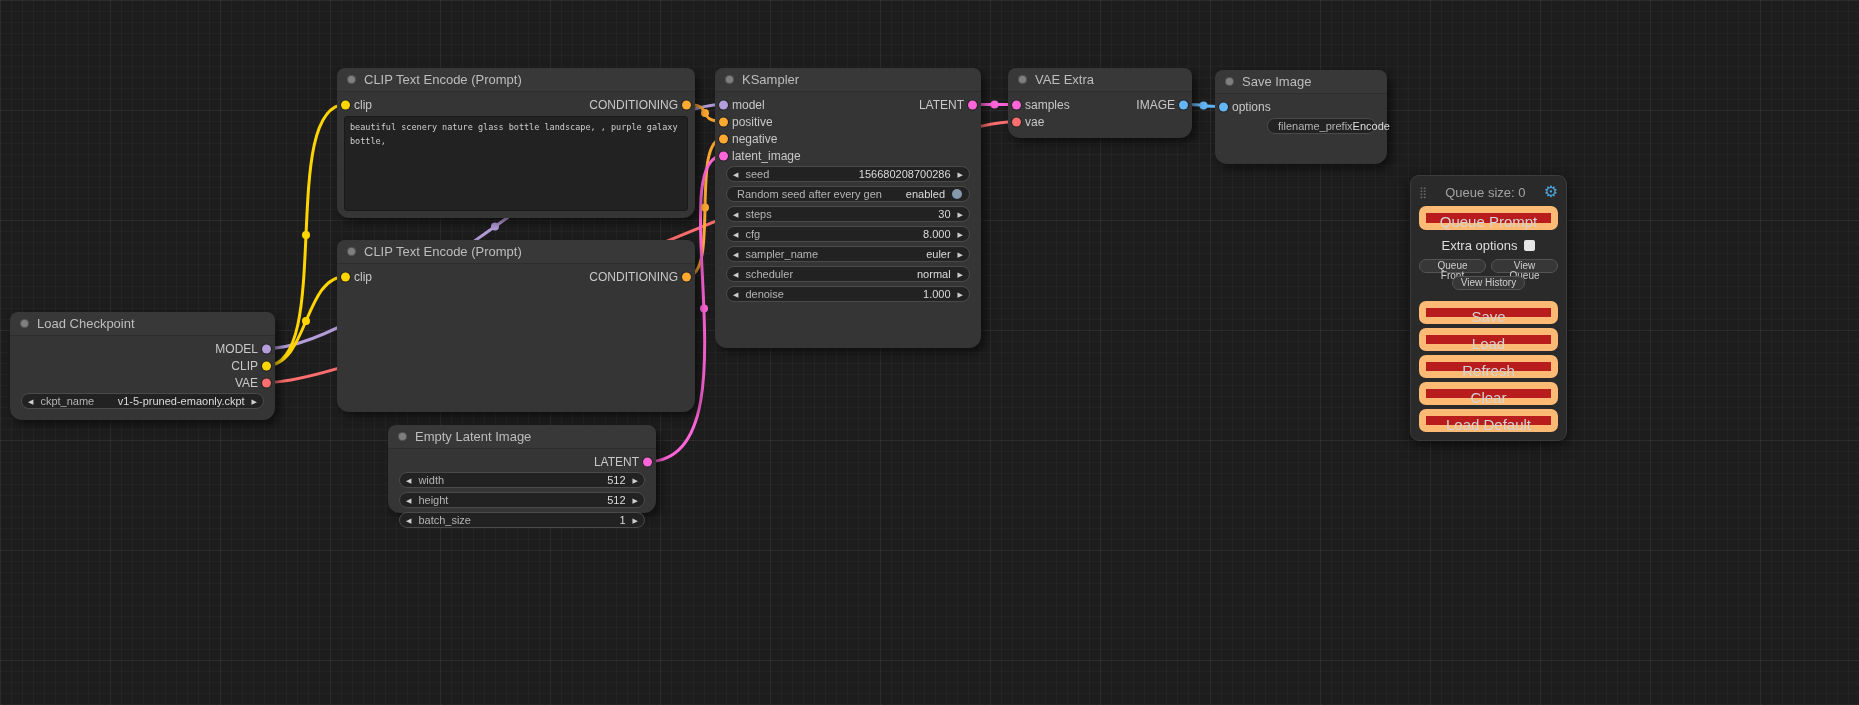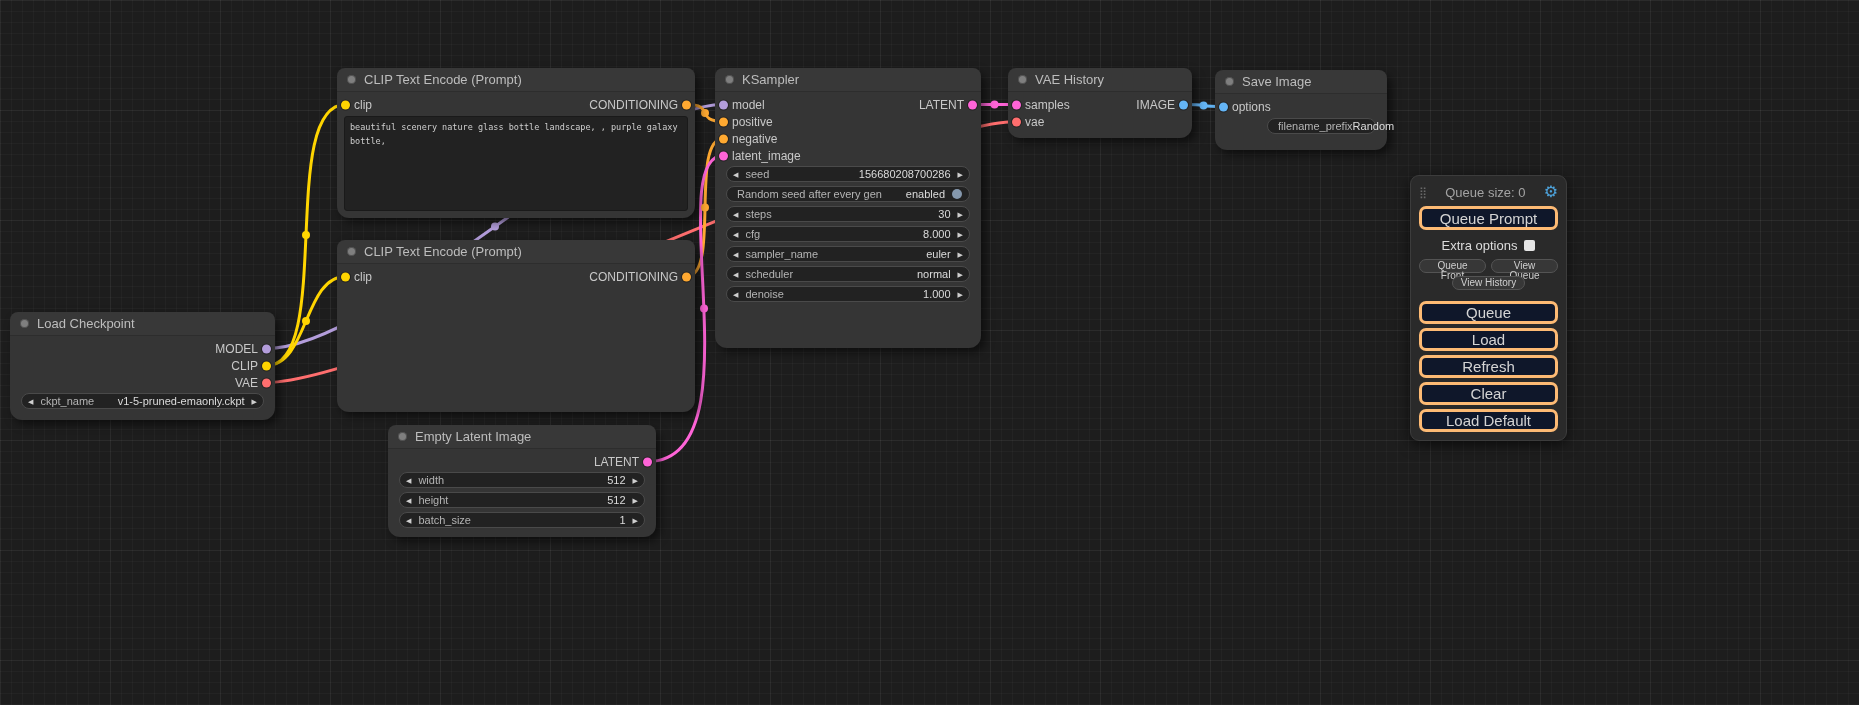--- a/index.html
+++ b/index.html
@@ -81,21 +81,21 @@
     position:absolute; z-index:3; left:1410px; top:175px; width:157px;
     background:#2a2a2a; border:1px solid #3c3c3c; border-radius:9px;
     padding:6px 8px 8px; box-shadow:0 4px 14px rgba(0,0,0,0.6);
   }
   .menu-header { display:flex; align-items:center; height:20px; margin-bottom:4px; }
   .drag-handle { color:#6a6a6a; font-size:11px; cursor:grab; }
   .queue-size { flex:1; text-align:center; color:#a3a3a3; font-size:13px; }
   .gear { color:#4da3dc; font-size:16px; line-height:1; cursor:pointer; }
   .btn-big {
     display:block; width:100%; height:23px; margin-top:4px;
-    background:#0f172a; border:3px solid #fdba74; border-radius:7px;
+    background:#b91c1c; border:7px solid #fdba74; border-radius:7px;
     color:#d4d4d4; font-size:15px; font-family:"Liberation Sans", sans-serif; cursor:pointer;
   }
   .btn-queue { height:24px; margin-top:0; margin-bottom:8px; }
   .sep-top { margin-top:11px; }
   .extra-row { display:flex; align-items:center; justify-content:center; gap:7px; margin-bottom:6px; font-size:13px; color:#dddddd; }
   .checkbox { width:11px; height:11px; background:#e6e6e6; border-radius:2px; display:inline-block; cursor:pointer; }
   .small-row { display:flex; gap:5px; justify-content:center; margin-bottom:3px; }
   .btn-small {
     background:#373737; border:1px solid #545454; border-radius:10px;
     color:#cfcfcf; font-size:10px; font-family:"Liberation Sans", sans-serif;
@@ -182,21 +182,21 @@
     <div class="slots">
       <div class="slot-row">
         <span class="port in p-clip"></span>
         <span class="s-label">clip</span>
         <span class="s-label s-out">CONDITIONING</span>
         <span class="port out p-cond"></span>
       </div>
     </div>
   </div>
 
-  <div class="node" style="left:388px; top:425px; width:268px; height:112px;">
+  <div class="node" style="left:388px; top:425px; width:268px; height:88px;">
     <div class="node-title">
       <span class="title-dot"></span>
       <span>Empty Latent Image</span>
     </div>
     <div class="slots">
       <div class="slot-row">
         <span class="s-label s-out">LATENT</span>
         <span class="port out p-latent"></span>
       </div>
     </div>
@@ -288,51 +288,51 @@
         <span class="w-label">denoise</span>
         <span class="w-value">1.000</span>
         <span class="arrow">▶</span>
       </div>
     </div>
   </div>
 
   <div class="node" style="left:1008px; top:68px; width:184px; height:70px;">
     <div class="node-title">
       <span class="title-dot"></span>
-      <span>VAE History</span>
+      <span>VAE Extra</span>
     </div>
     <div class="slots">
       <div class="slot-row">
         <span class="port in p-latent"></span>
         <span class="s-label">samples</span>
         <span class="s-label s-out">IMAGE</span>
         <span class="port out p-image"></span>
       </div>
       <div class="slot-row">
         <span class="port in p-vae"></span>
         <span class="s-label">vae</span>
       </div>
     </div>
   </div>
 
-  <div class="node" style="left:1215px; top:70px; width:172px; height:80px;">
+  <div class="node" style="left:1215px; top:70px; width:172px; height:94px;">
     <div class="node-title">
       <span class="title-dot"></span>
       <span>Save Image</span>
     </div>
     <div class="slots">
       <div class="slot-row">
         <span class="port in p-image"></span>
         <span class="s-label">options</span>
       </div>
     </div>
     <div class="widgets" style="padding-top:3px;margin-left:41px;">
       <div class="widget">
         <span class="w-label nopad">filename_prefix</span>
-        <span class="w-value">Random</span>
+        <span class="w-value">Encode</span>
       </div>
     </div>
   </div>
 
   <div id="menu">
     <div class="menu-header">
       <span class="drag-handle">⣿</span>
       <span class="queue-size">Queue size: 0</span>
       <span class="gear">⚙</span>
     </div>
@@ -341,20 +341,20 @@
       <span>Extra options</span>
       <span class="checkbox"></span>
     </div>
     <div class="small-row">
       <button class="btn-small grow">Queue Front</button>
       <button class="btn-small grow">View Queue</button>
     </div>
     <div class="small-row">
       <button class="btn-small">View History</button>
     </div>
-    <button class="btn-big sep-top">Queue</button>
+    <button class="btn-big sep-top">Save</button>
     <button class="btn-big">Load</button>
     <button class="btn-big">Refresh</button>
     <button class="btn-big">Clear</button>
     <button class="btn-big">Load Default</button>
   </div>
 
 </div>
 
 </body></html>

